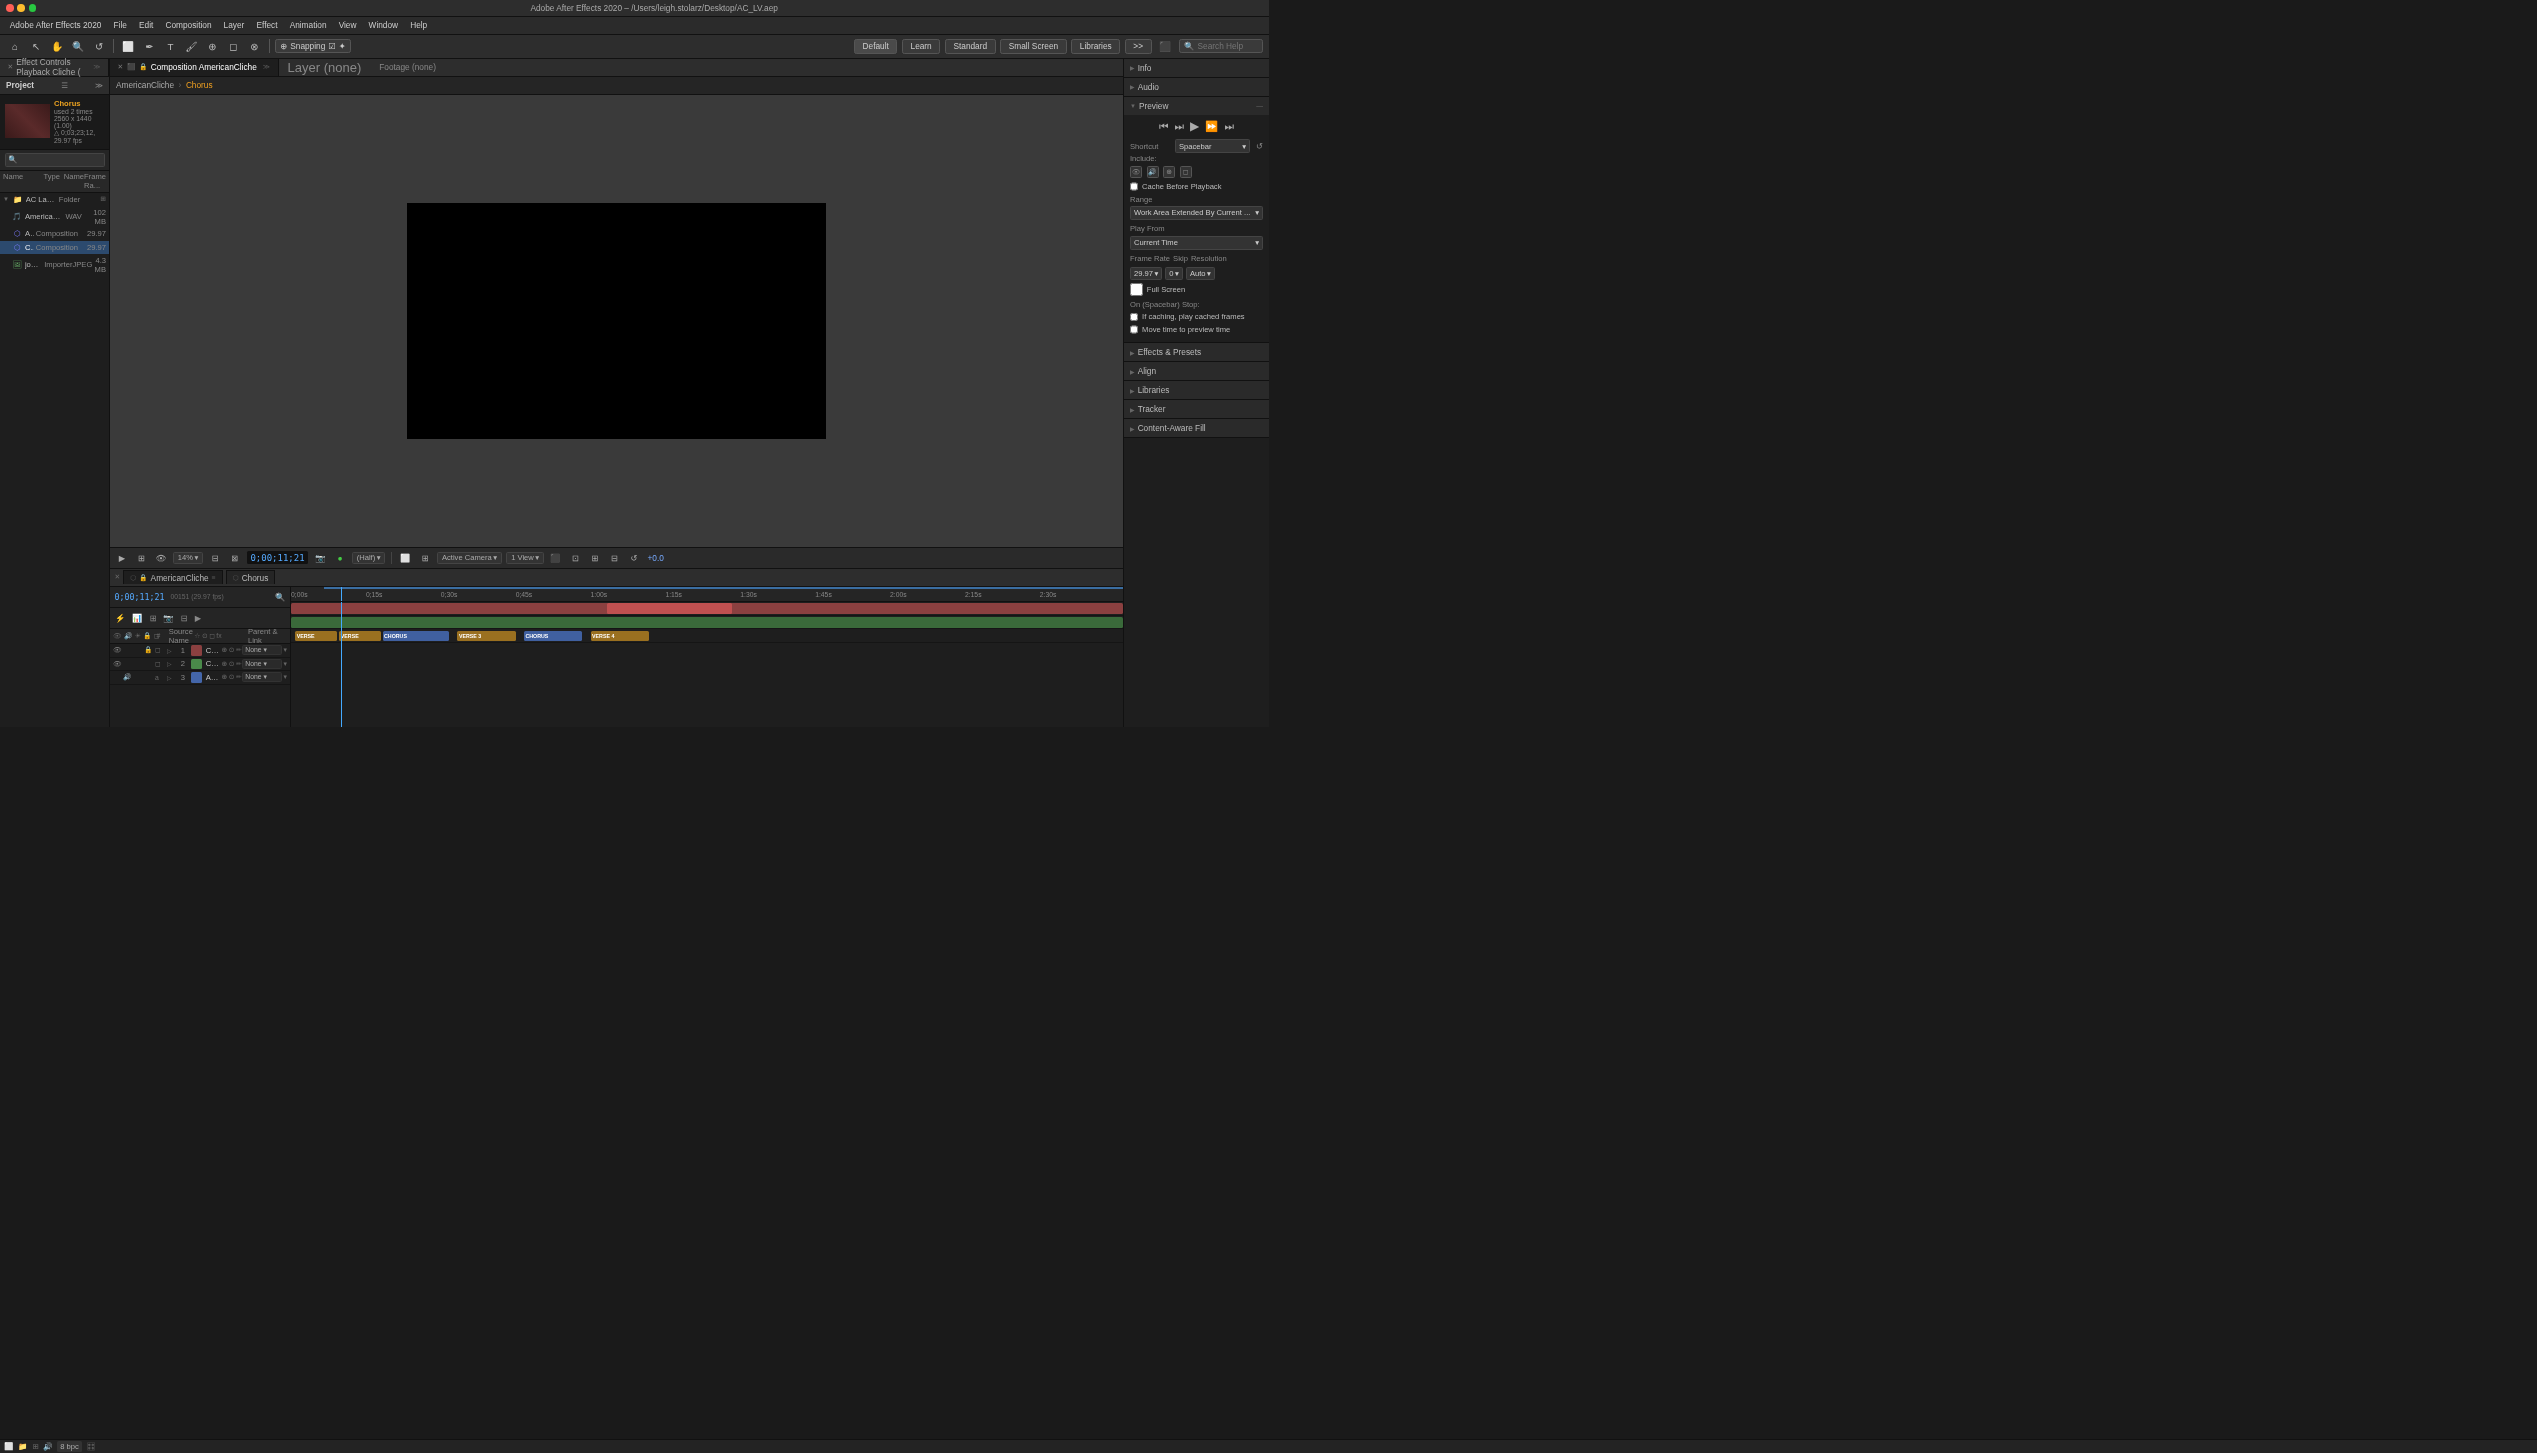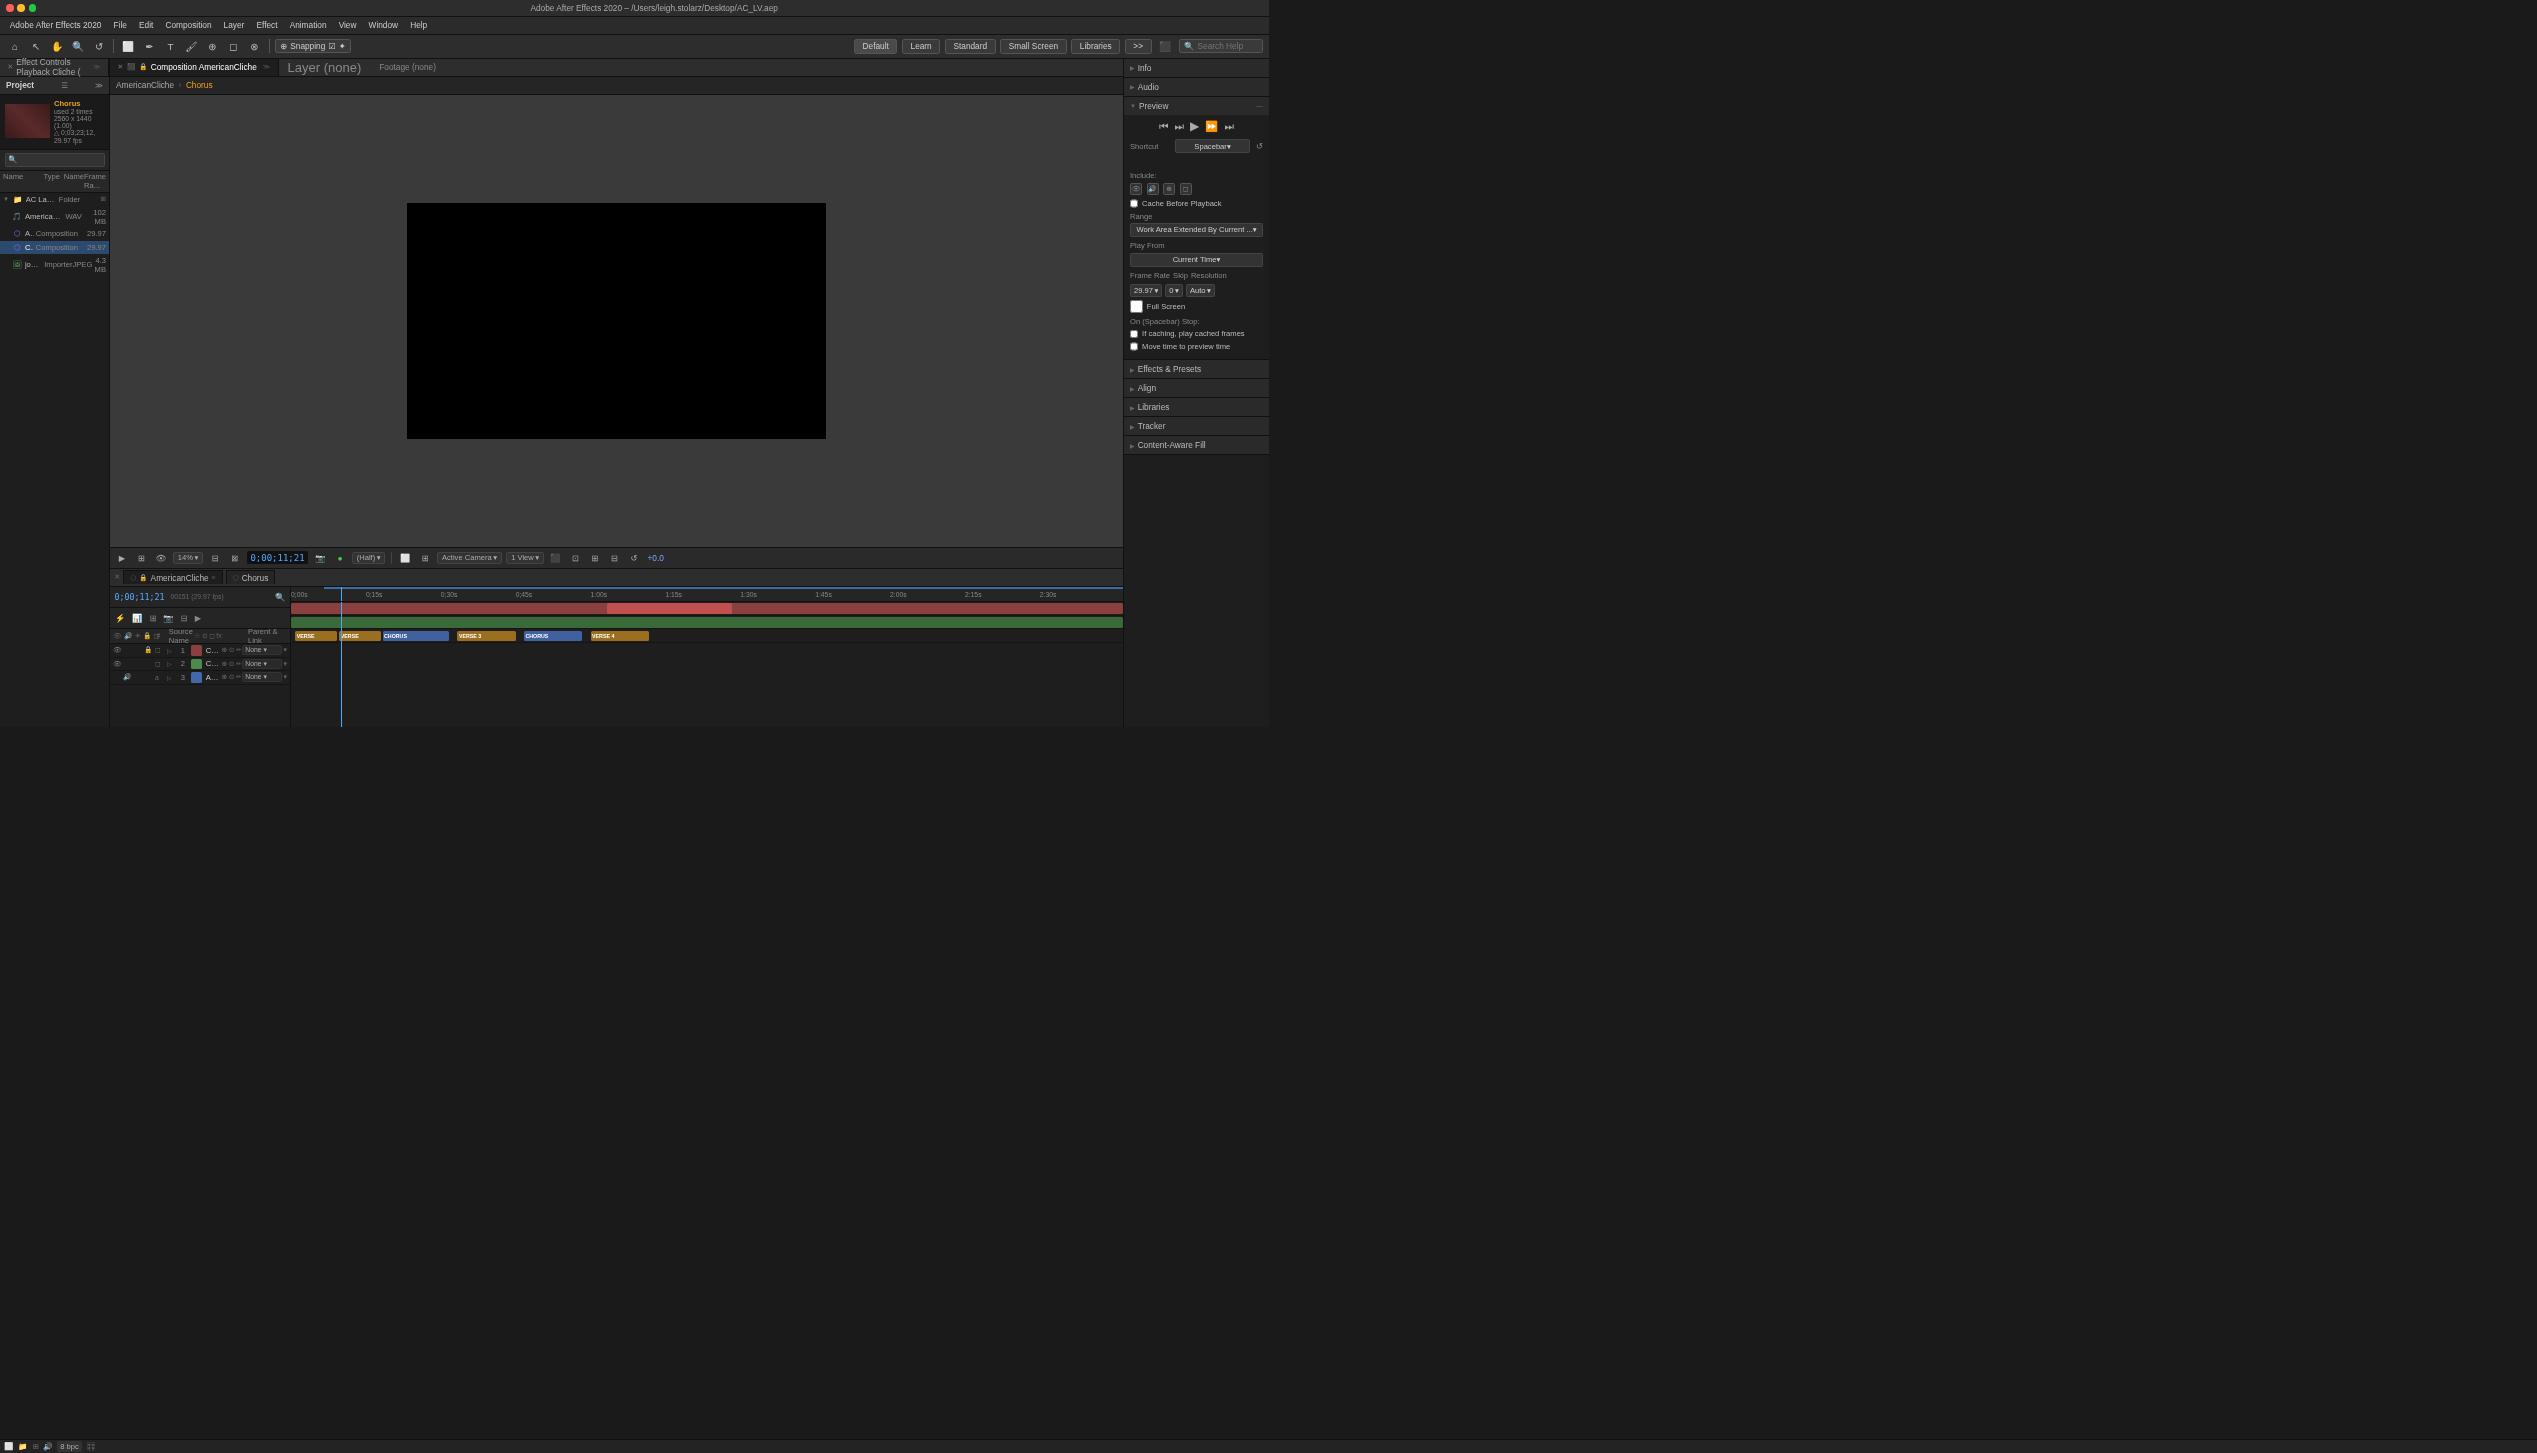--- a/index.html
+++ b/index.html
@@ -366,40 +366,40 @@
       font-size: 10.6px;
       color: #aaa;
       cursor: pointer;
       background: none;
       border: none;
     }
 
     .preview-row {
       display: flex;
       align-items: center;
-      margin-bottom: 18px;
+      margin-bottom: 1px;
       gap: 3px;
     }
     .preview-label {
       font-size: 7.6px;
       color: #888;
       width: 42px;
       flex-shrink: 0;
     }
     .preview-dropdown {
       flex: 1;
       background: #333;
       border: 0.8px solid #444;
       border-radius: 1.5px;
       padding: 1.5px 3px;
       font-size: 7.6px;
       color: #ccc;
       display: flex;
       align-items: center;
-      justify-content: center;
+      justify-content: space-between;
       cursor: pointer;
     }
     .preview-checkbox-row {
       display: flex;
       align-items: center;
       gap: 3.8px;
       margin-bottom: 3.8px;
       font-size: 7.6px;
       color: #bbb;
     }

